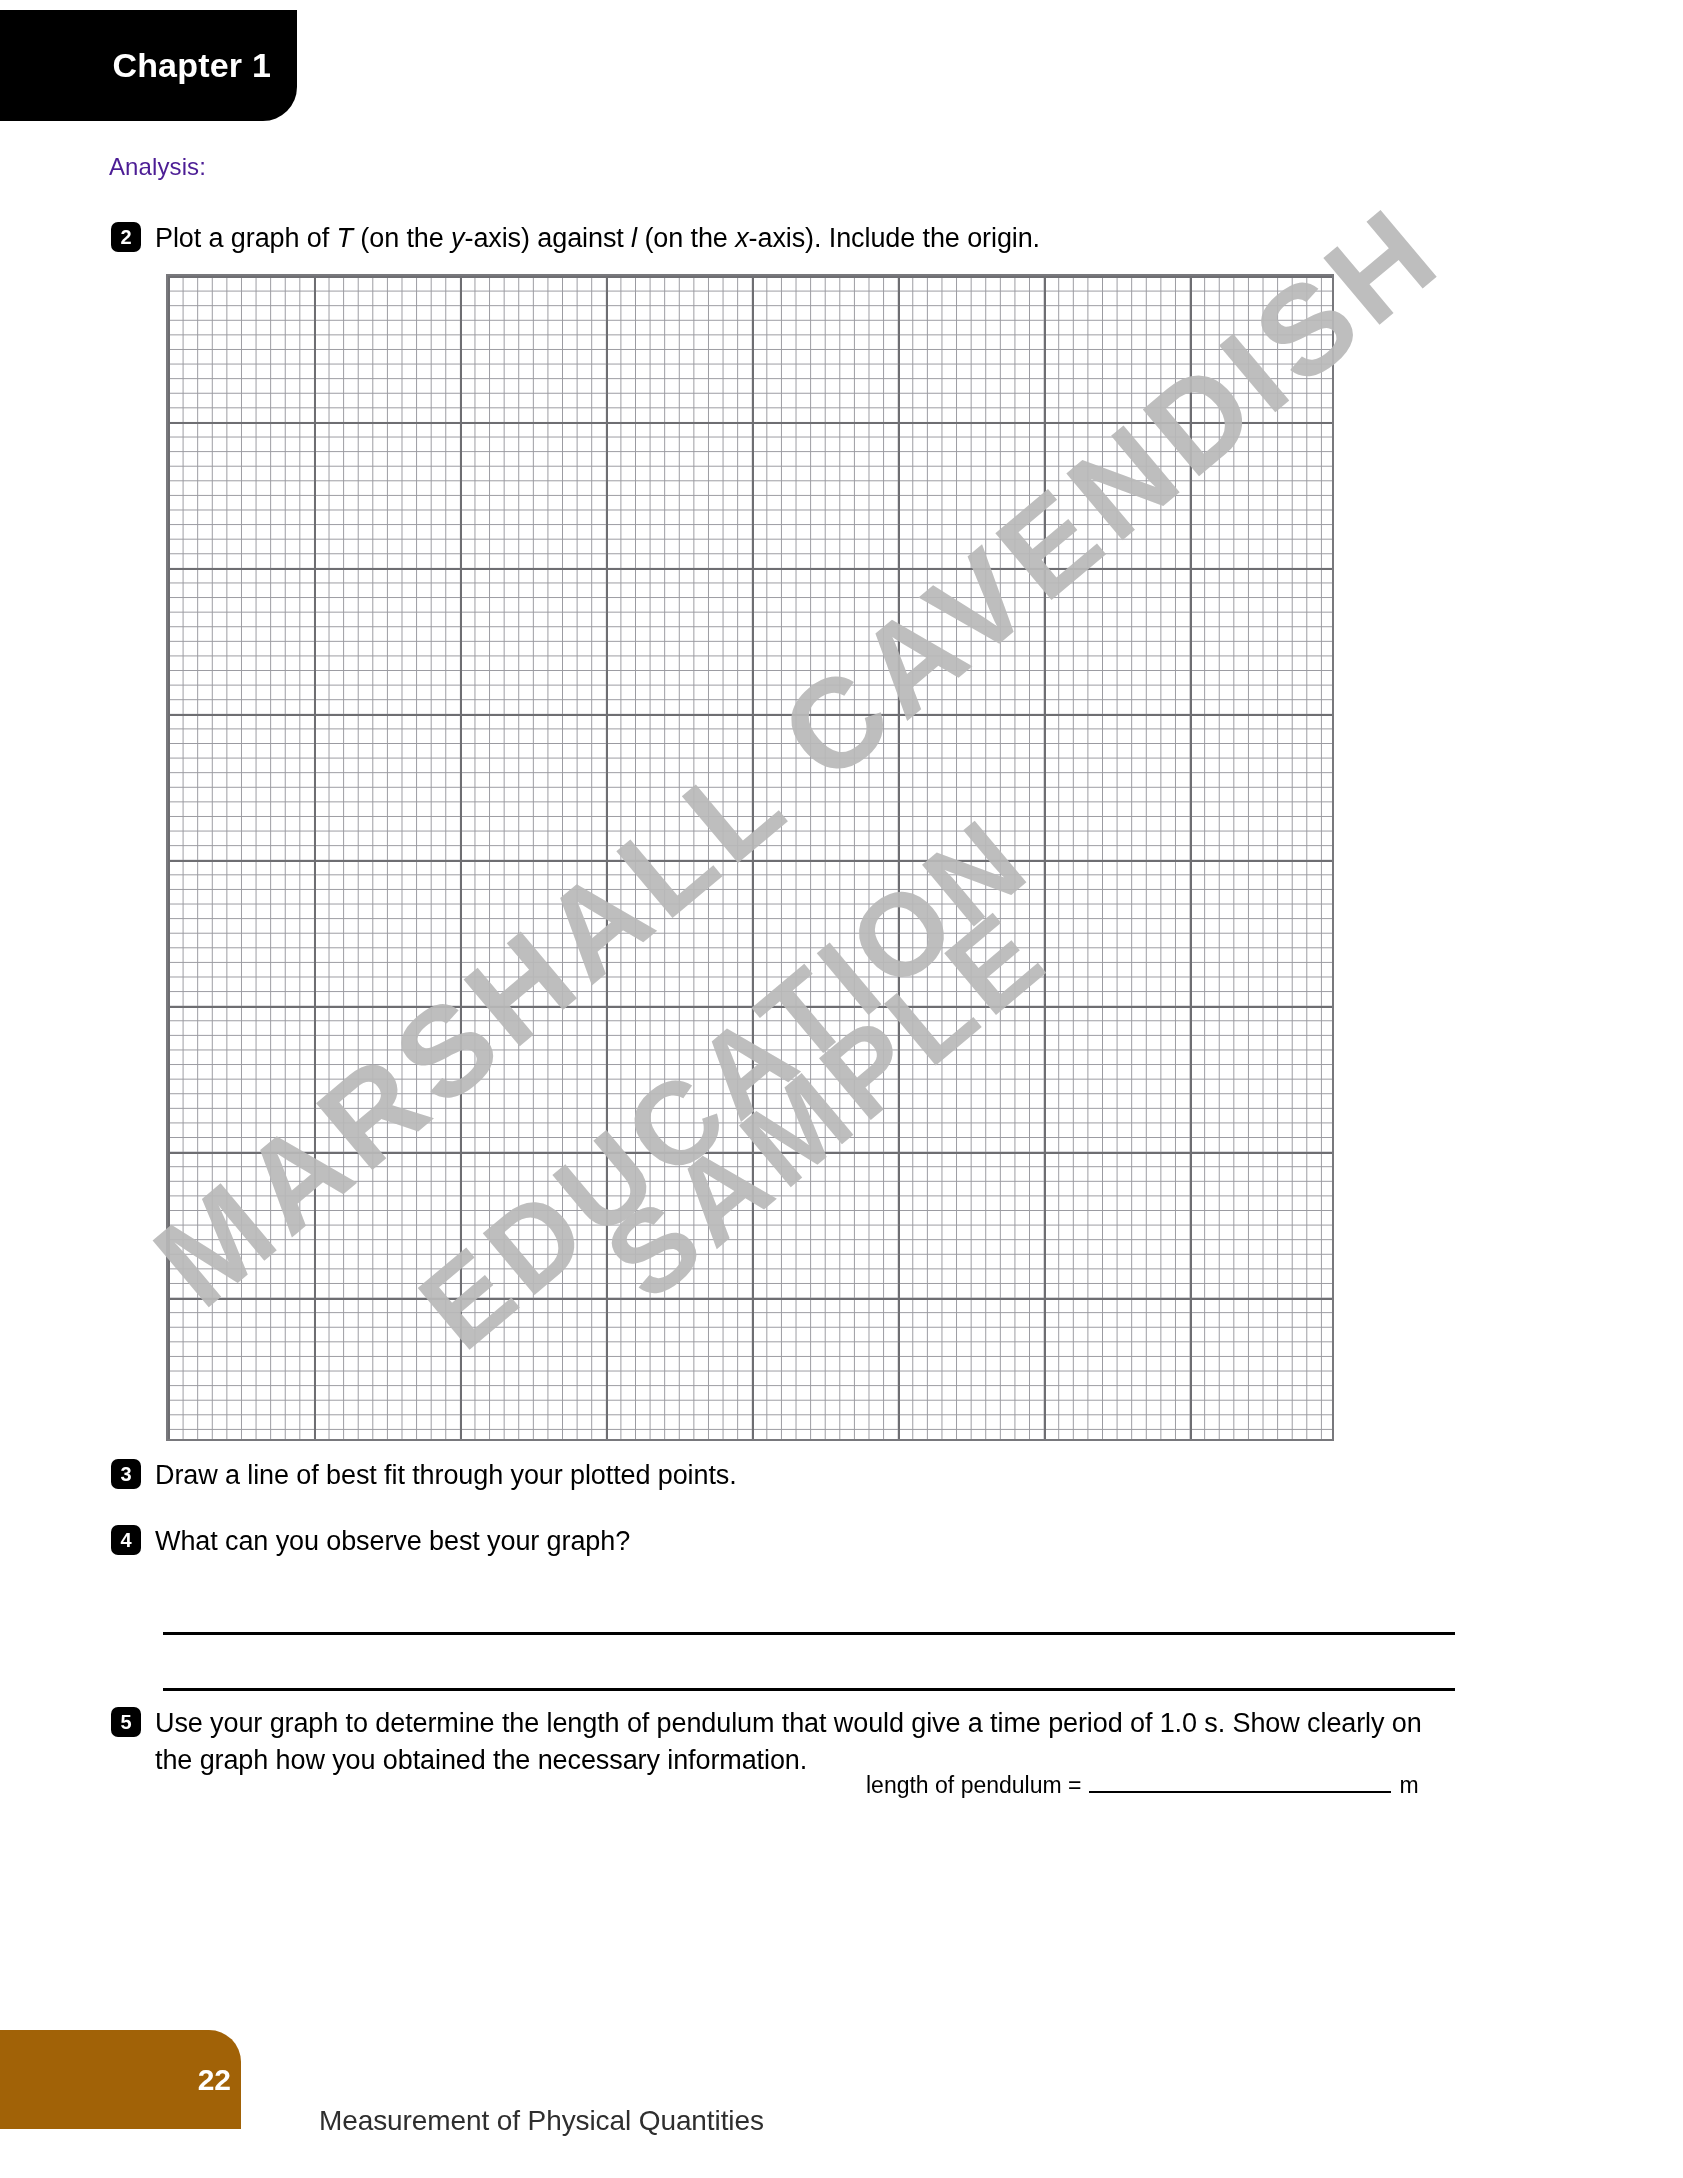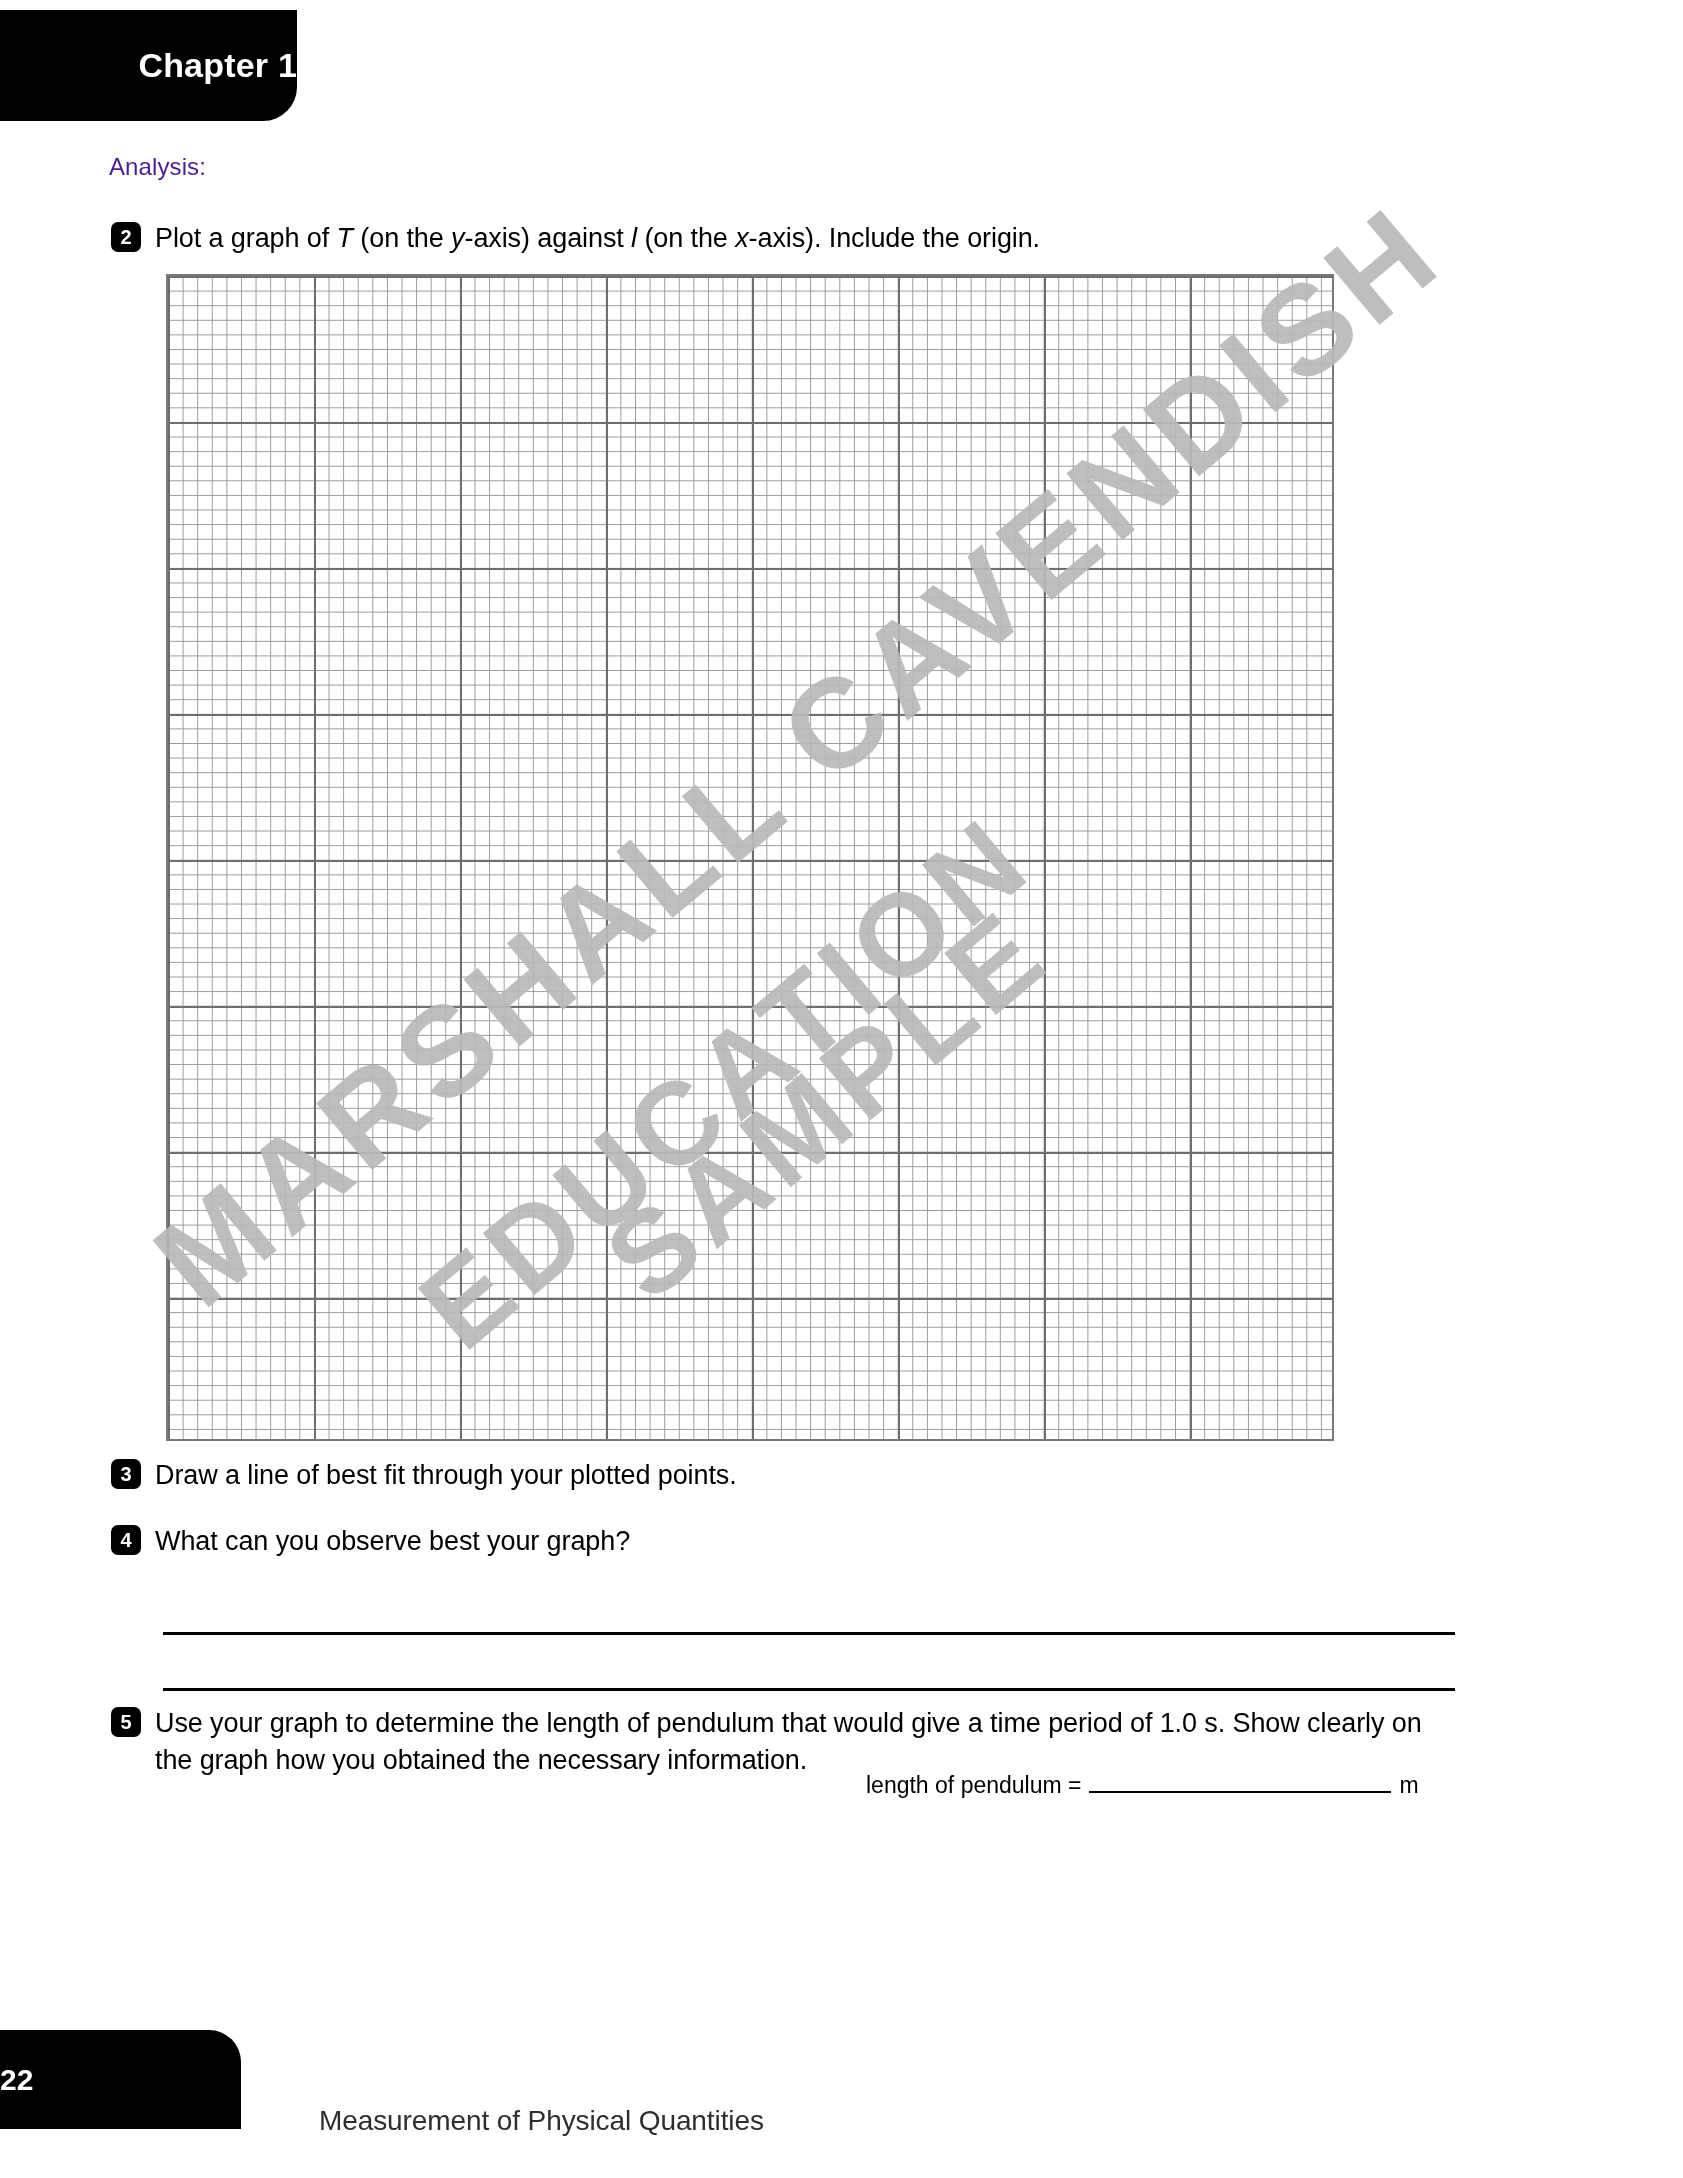--- a/index.html
+++ b/index.html
@@ -13,21 +13,21 @@
   }
   .page{position:absolute;inset:0;}
 
   
   .chapter-tab{
     position:absolute;left:0;top:10px;
     width:297px;height:111px;
     background:#000000;
     border-bottom-right-radius:34px;
     display:flex;align-items:center;justify-content:flex-end;
-    box-sizing:border-box;
+    box-sizing:border-box;padding-right:26px;
   }
   .chapter-tab .label{
     color:#ffffff;font-weight:bold;font-size:34px;letter-spacing:0.2px;
   }
 
   
   .analysis-heading{
     position:absolute;left:109px;top:153px;
     font-size:24px;font-weight:normal;color:#4c1d95;
     letter-spacing:0.1px;
@@ -118,23 +118,23 @@
   .answer-line .blank{
     display:inline-block;width:302px;
     border-bottom:2.5px solid #000;
     margin:0 8px;height:16px;
   }
 
   
   .footer-tab{
     position:absolute;left:0;top:2030px;
     width:241px;height:99px;
-    background:#000000;
+    background:#a16207;
     border-top-right-radius:32px;
-    display:flex;align-items:center;justify-content:flex-start;
+    display:flex;align-items:center;justify-content:flex-end;
     box-sizing:border-box;padding-right:10px;
   }
   .footer-tab .page-num{
     color:#ffffff;font-weight:bold;font-size:30px;
   }
   .footer-title{
     position:absolute;left:319px;top:2061px;
     font-size:28px;font-weight:normal;color:#2e2e2e;
     letter-spacing:-0.1px;
     margin-top:44px;

